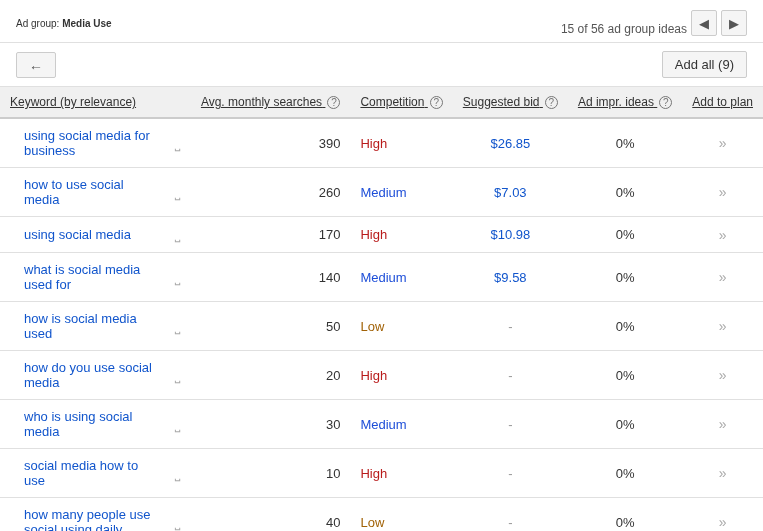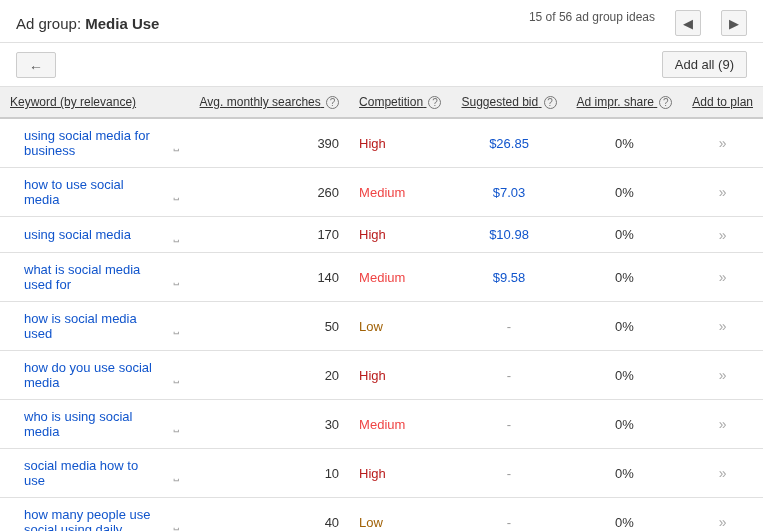--- a/index.html
+++ b/index.html
@@ -11,30 +11,30 @@
       width: 763px;
     }
     .top-bar {
       display: flex;
       align-items: center;
       justify-content: space-between;
       padding: 10px 16px 6px 16px;
       border-bottom: 1px solid #e0e0e0;
     }
     .ad-group-title {
-      font-size: 15px;
+      font-size: 10px;
       color: #333;
     }
     .ad-group-title strong {
       font-weight: bold;
     }
     .top-right {
       display: flex;
-      align-items: flex-start;
-      gap: 20px;
+      align-items: flex-end;
+      gap: 4px;
     }
     .page-info {
       font-size: 12px;
       color: #555;
     }
     .nav-btn {
       border: 1px solid #ccc;
       background: #f5f5f5;
       color: #555;
       width: 26px;
@@ -123,21 +123,21 @@
     }
     .chart-icon {
       color: #aaa;
       font-size: 14px;
     }
     .searches-cell {
       text-align: right;
       color: #333;
     }
     .competition-high { color: #b91c1c; }
-    .competition-medium { color: #ef4444; }
+    .competition-medium { color: #1d4ed8; }
     .competition-low { color: #a16207; }
     .bid-cell {
       text-align: right;
       color: #1155cc;
     }
     .share-cell {
       text-align: center;
       color: #333;
     }
     .add-cell {
@@ -192,21 +192,21 @@
       </th>
       <th class="col-competition">
         <span>Competition</span>
         <span class="help-icon">?</span>
       </th>
       <th class="col-bid right">
         <span>Suggested bid</span>
         <span class="help-icon">?</span>
       </th>
       <th class="col-share center">
-        <span>Ad impr. share</span>
+        <span>Ad impr. ideas</span>
         <span class="help-icon">?</span>
       </th>
       <th class="col-add center">
         <span>Add to plan</span>
       </th>
     </tr>
   </thead>
   <tbody id="table-body">
   <tr>
     <td class="keyword-cell col-keyword">using social media for business</td>

